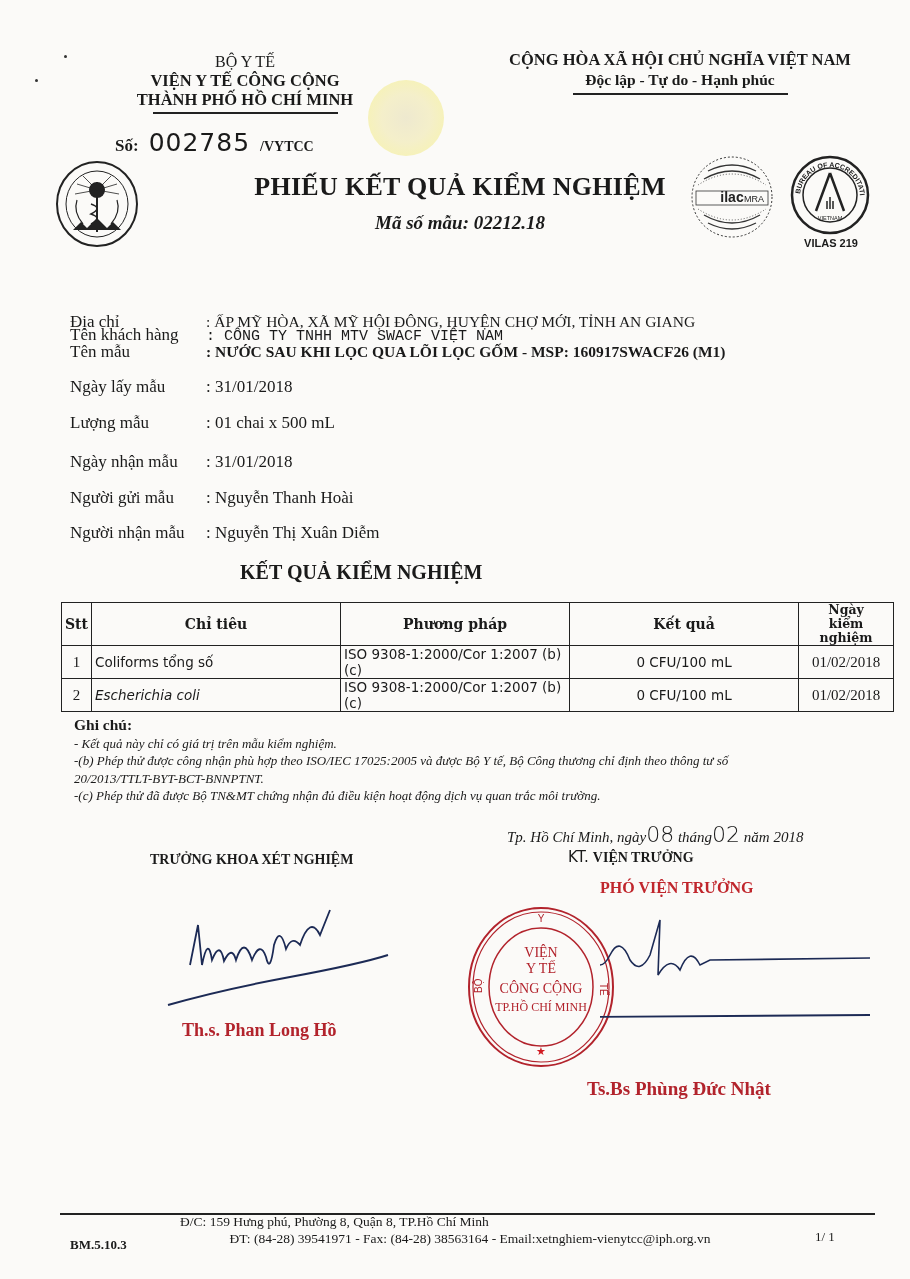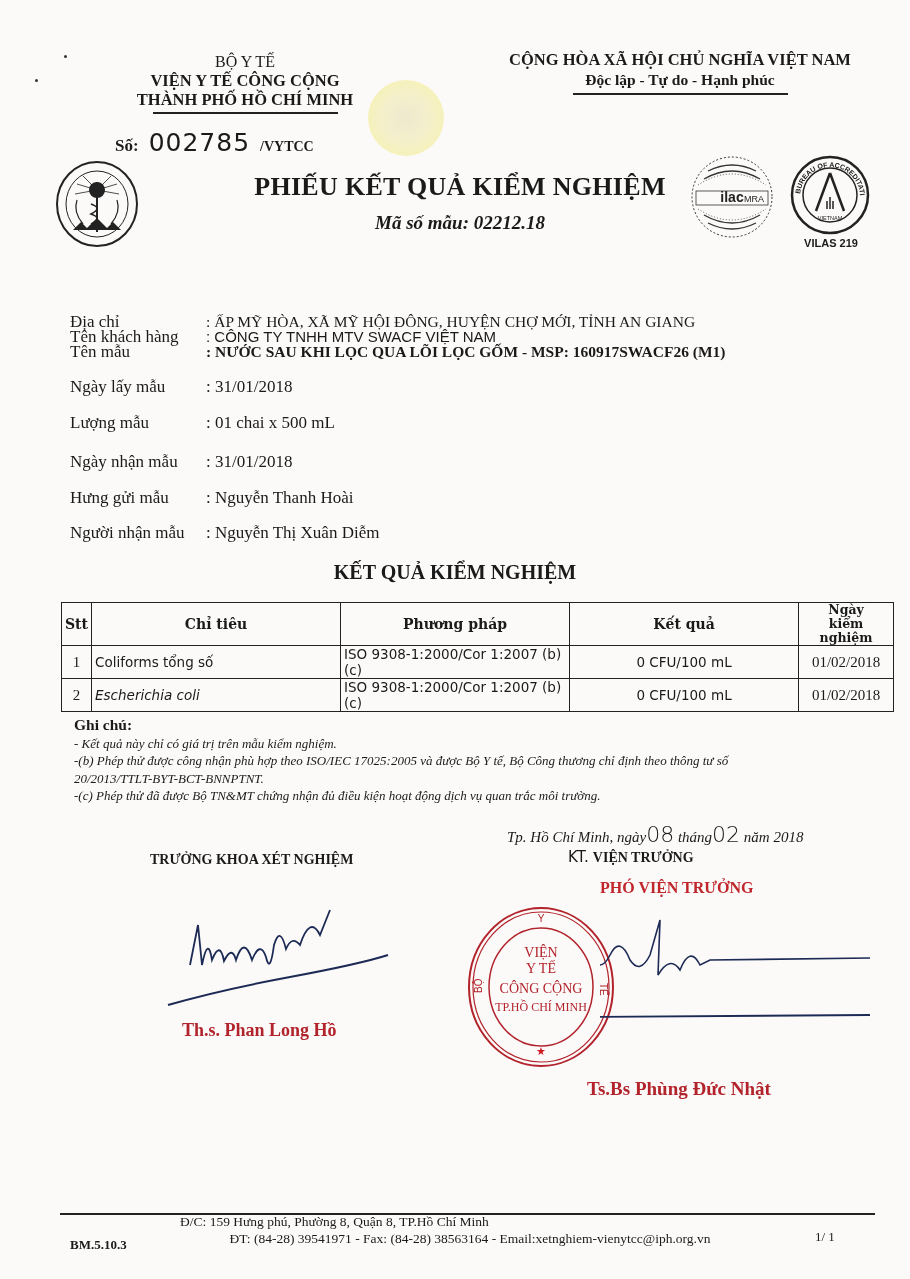--- a/index.html
+++ b/index.html
@@ -32,23 +32,23 @@
   #title { left:210px; top:172px; width:500px; text-align:center; font-weight:bold; font-size:26px; letter-spacing:0.3px; }
   #sample-code { left:210px; top:212px; width:500px; text-align:center; font-weight:bold; font-style:italic; font-size:19px; }
   #logo-ilac { left:690px; top:155px; width:84px; height:84px; }
   #logo-boa { left:790px; top:155px; width:80px; height:80px; }
   #vilas { left:792px; top:237px; width:78px; text-align:center; font-family:"Liberation Sans", sans-serif; font-weight:bold; font-size:11px; }
 
   
   .info-row { position:absolute; left:70px; font-size:17px; white-space:nowrap; }
   .info-row .lbl { display:inline-block; width:136px; }
   .info-row .val { display:inline-block; }
-  .info-row .val.sans { font-family:Liberation Sans, sans-serif; font-size:15px;margin-top:48px; }
-
-  #results-title { left:240px; top:561px; width:430px; text-align:center; font-weight:bold; font-size:20px; }
+  .info-row .val.sans { font-family:Liberation Mono, monospace; font-size:15px;margin-top:48px; }
+
+  #results-title { left:240px; top:561px; width:430px; font-weight:bold; font-size:20px; }
 
   
   #result-table { left:61px; top:602px; border-collapse:collapse; font-size:15px; }
   #result-table th, #result-table td { border:1.5px solid #222; padding:0 3px; height:28px; }
   #result-table th { font-weight:bold; font-family:"DejaVu Serif", serif; font-size:14px; height:36px; }
   #result-table td.sans { font-family:"DejaVu Sans", sans-serif; font-size:13.5px; }
   #result-table td.c { text-align:center; }
   #result-table th.small { font-size:12.5px; line-height:14px; }
 
   
@@ -160,21 +160,21 @@
 <div class="info-row" style="top:377px;">
   <span class="lbl">Ngày lấy mẫu</span><span class="val">: 31/01/2018</span>
 </div>
 <div class="info-row" style="top:413px;">
   <span class="lbl">Lượng mẫu</span><span class="val">: 01 chai x 500 mL</span>
 </div>
 <div class="info-row" style="top:452px;">
   <span class="lbl">Ngày nhận mẫu</span><span class="val">: 31/01/2018</span>
 </div>
 <div class="info-row" style="top:488px;">
-  <span class="lbl">Hưng gửi mẫu</span><span class="val">: Nguyễn Thanh Hoài</span>
+  <span class="lbl">Người gửi mẫu</span><span class="val">: Nguyễn Thanh Hoài</span>
 </div>
 <div class="info-row" style="top:523px;">
   <span class="lbl">Người nhận mẫu</span><span class="val">: Nguyễn Thị Xuân Diễm</span>
 </div>
 
 <div id="results-title" class="abs">KẾT QUẢ KIỂM NGHIỆM</div>
 
 <table id="result-table" class="abs">
   <thead>
     <tr>

